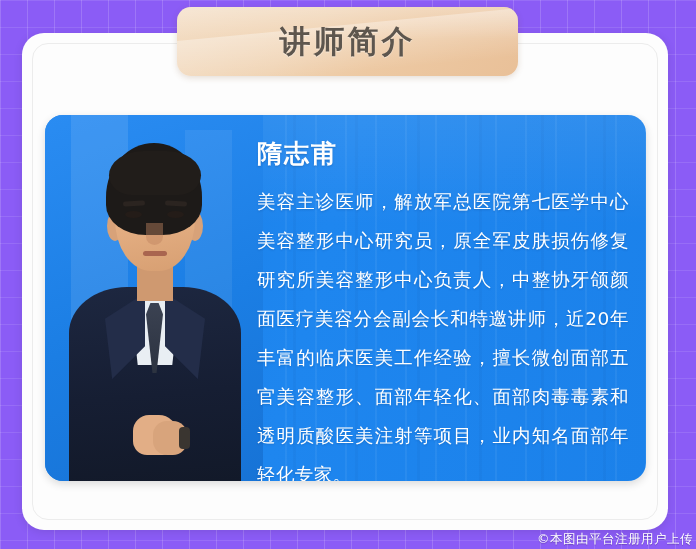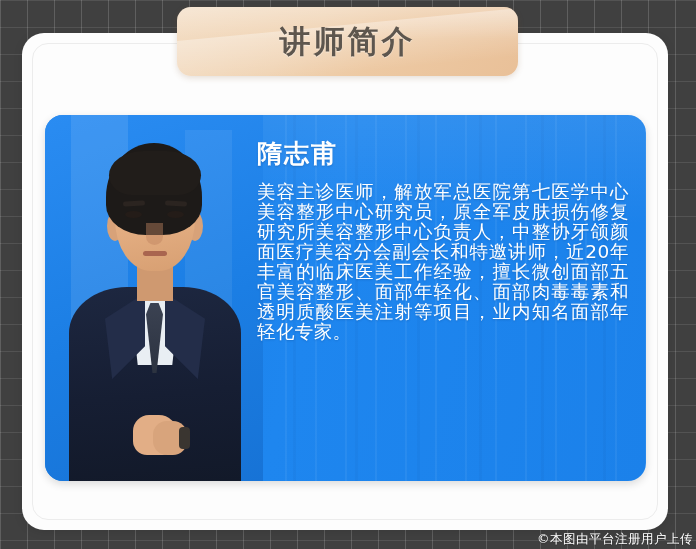--- a/index.html
+++ b/index.html
@@ -12,21 +12,21 @@
     overflow: hidden;
     font-family: "DejaVu Sans", "Liberation Sans", sans-serif;
     background: #0a7cf0;
   }
 
   
   #screen {
     position: relative;
     width: 696px;
     height: 549px;
-    background: #404040;
+    background: #8b5cf6;
     overflow: hidden;
   }
 
   
   #bg-grid {
     position: absolute;
     inset: 0;
     background-image:
       linear-gradient(to right, rgba(255,255,255,0.16) 1px, transparent 1px),
       linear-gradient(to bottom, rgba(255,255,255,0.10) 1px, transparent 1px);
@@ -333,21 +333,21 @@
   #bio-name {
     font-size: 25px;
     font-weight: bold;
     color: #ffffff;
     letter-spacing: 2px;
     margin-bottom: 12px;
     text-shadow: 0 1px 2px rgba(0,40,90,0.25);
   }
   #bio-text {
     font-size: 18.5px;
-    line-height: 20px;
+    line-height: 39px;
     color: #ffffff;
     letter-spacing: 0.4px;
     text-align: justify;
     text-shadow: 0 1px 2px rgba(0,40,90,0.22);
   }
 
   
   #watermark {
     position: absolute;
     right: 3px;

